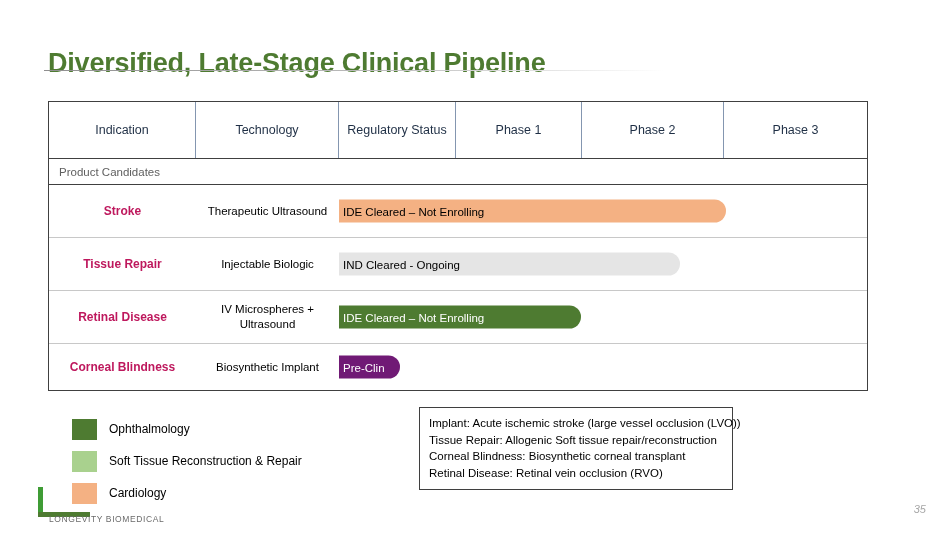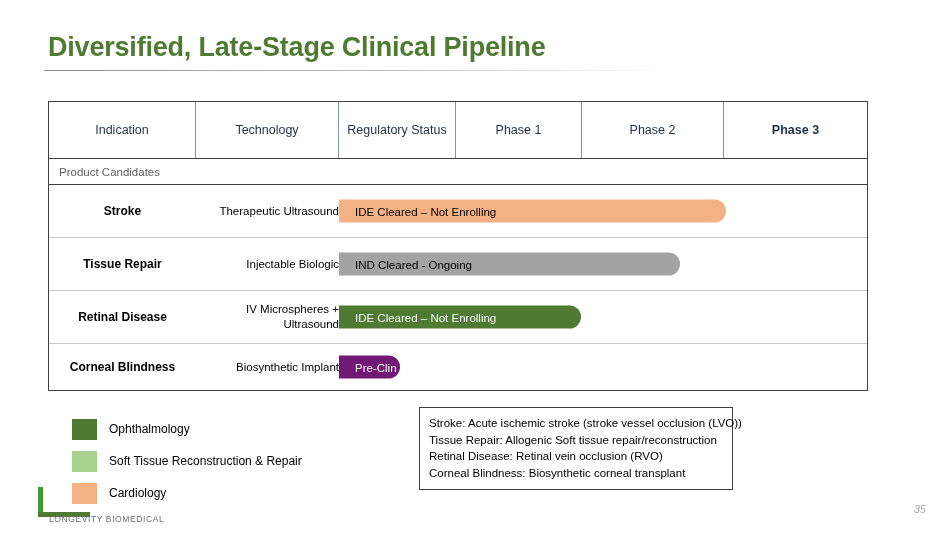--- a/index.html
+++ b/index.html
@@ -12,21 +12,21 @@
     background: #ffffff;
     font-family: "Liberation Sans", sans-serif;
     overflow: hidden;
     position: relative;
   }
 
   
   #slide-title {
     position: absolute;
     left: 48px;
-    top: 32px;
+    top: 48px;
     font-size: 27px;
     font-weight: bold;
     color: #4e7b31;
     letter-spacing: -0.2px;
     white-space: nowrap;
   }
   #title-rule {
     position: absolute;
     left: 44px;
     top: 70px;
@@ -53,21 +53,21 @@
   .th {
     display: flex;
     align-items: center;
     justify-content: center;
     font-size: 12.5px;
     color: #1f2f45;
     border-right: 1px solid #8496b0;
     box-sizing: border-box;
     height: 100%;
   }
-  .th:last-child { border-right: none; font-weight: bold; }
+  .th:last-child { border-right: none; }
   .col-indication  { width: 147px; }
   .col-technology  { width: 143px; }
   .col-regulatory  { width: 117px; }
   .col-phase1      { width: 126px; }
   .col-phase2      { width: 142px; }
   .col-phase3      { width: 143px; }
 
   #product-candidates-row {
     height: 26px;
     display: flex;
@@ -87,26 +87,26 @@
     display: flex;
     align-items: center;
   }
   .data-row.last { border-bottom: none; height: 46px; }
 
   .cell-indication {
     width: 147px;
     text-align: center;
     font-size: 12px;
     font-weight: bold;
-    color: #000000;
+    color: #be185d;
     box-sizing: border-box;
   }
   .cell-technology {
     width: 143px;
-    text-align: right;
+    text-align: center;
     font-size: 11.5px;
     color: #000000;
     line-height: 15px;
     box-sizing: border-box;
   }
   .bar-area {
     position: relative;
     flex: 1;
     height: 100%;
   }
@@ -114,21 +114,21 @@
     position: absolute;
     top: 50%;
     transform: translateY(-50%);
     height: 23px;
     border-radius: 0 12px 12px 0;
     display: flex;
     align-items: center;
     box-sizing: border-box;
   }
   .phase-bar .bar-label {
-    padding-left: 16px;
+    padding-left: 4px;
     font-size: 11.5px;
     white-space: nowrap;
   }
 
   
   #legend {
     position: absolute;
     left: 72px;
     top: 413px;
   }
@@ -221,21 +221,21 @@
       <div class="phase-bar" id="bar-0" style="left: 0px; width: 387px; background: rgb(244, 177, 131); color: rgb(0, 0, 0);">
         <span class="bar-label">IDE Cleared – Not Enrolling</span>
       </div>
     </div>
   </div>
 
   <div class="data-row">
     <div class="cell-indication">Tissue Repair</div>
     <div class="cell-technology">Injectable Biologic</div>
     <div class="bar-area">
-      <div class="phase-bar" id="bar-1" style="left: 0px; width: 341px; background: #a3a3a3; color: rgb(0, 0, 0);">
+      <div class="phase-bar" id="bar-1" style="left: 0px; width: 341px; background: #e5e5e5; color: rgb(0, 0, 0);">
         <span class="bar-label">IND Cleared - Ongoing</span>
       </div>
     </div>
   </div>
 
   <div class="data-row">
     <div class="cell-indication">Retinal Disease</div>
     <div class="cell-technology">IV Microspheres + Ultrasound</div>
     <div class="bar-area">
       <div class="phase-bar" id="bar-2" style="left: 0px; width: 242px; background: rgb(78, 123, 49); color: rgb(255, 255, 255);">
@@ -265,24 +265,24 @@
     <div class="legend-swatch" id="swatch-1" style="background: rgb(169, 209, 142);"></div>
     <div class="legend-label">Soft Tissue Reconstruction &amp; Repair</div>
   </div>
   <div class="legend-item">
     <div class="legend-swatch" id="swatch-2" style="background: rgb(244, 177, 131);"></div>
     <div class="legend-label">Cardiology</div>
   </div>
 </div>
 
 <div id="footnote-box">
-  <div class="footnote-line">Stroke:  Acute ischemic stroke (stroke vessel occlusion (LVO))</div>
+  <div class="footnote-line">Implant:  Acute ischemic stroke (large vessel occlusion (LVO))</div>
   <div class="footnote-line">Tissue Repair:  Allogenic Soft tissue repair/reconstruction</div>
+  <div class="footnote-line">Corneal Blindness:   Biosynthetic corneal transplant</div>
   <div class="footnote-line">Retinal Disease:  Retinal vein occlusion (RVO)</div>
-  <div class="footnote-line">Corneal Blindness:   Biosynthetic corneal transplant</div>
 </div>
 
 <svg id="logo" viewBox="0 0 110 42">
   <rect id="logo-vert" x="30" y="0" width="5" height="30" fill="#3f9c35"></rect>
   <rect id="logo-horz" x="30" y="25" width="52" height="5" fill="#4e7b31"></rect>
 </svg>
 <div id="logo-text">LONGEVITY BIOMEDICAL</div>
 
 <div id="page-number">35</div>
 

